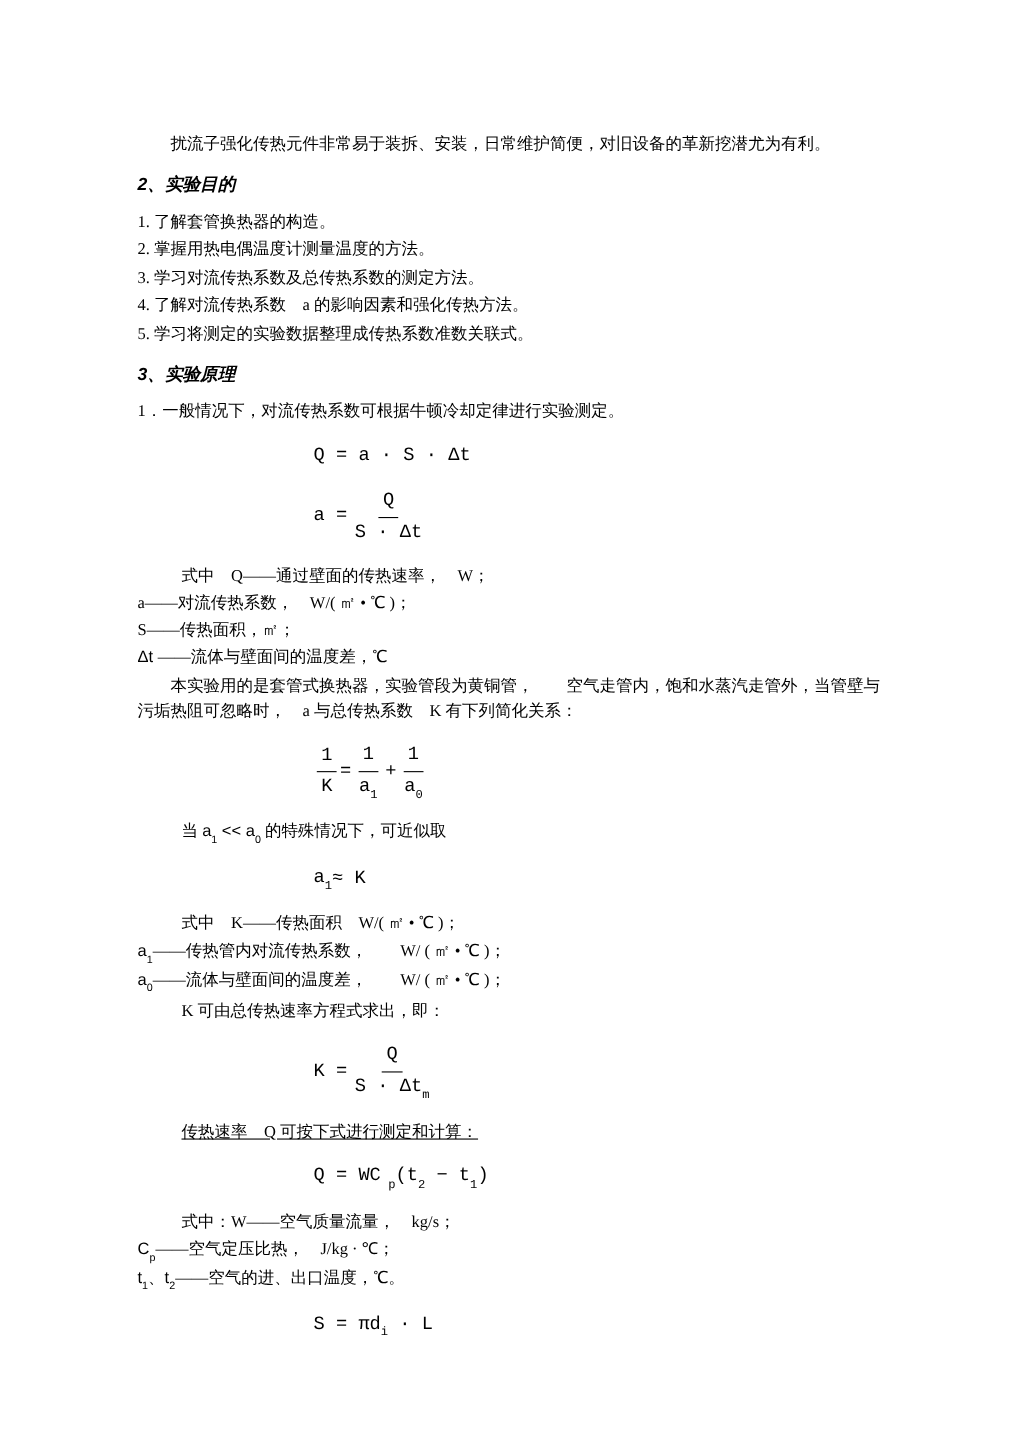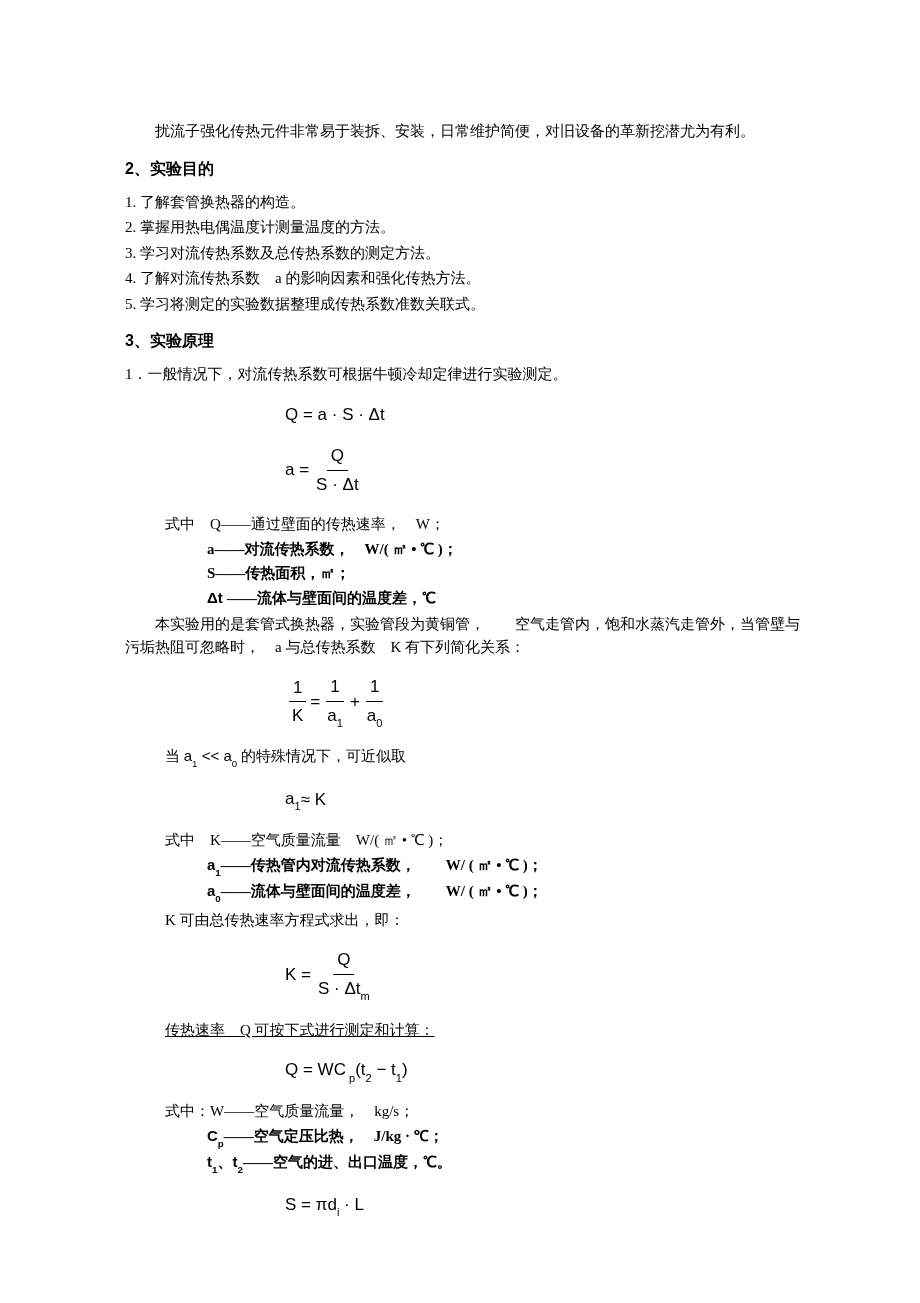--- a/index.html
+++ b/index.html
@@ -7,25 +7,25 @@
       width: 920px;
       min-height: 1303px;
       background: #fff;
       font-family: "SimSun", "宋体", serif;
       font-size: 15px;
       color: #000;
       line-height: 1.5;
       padding: 120px 110px 50px 125px;
     }
     .para { text-indent: 2em; margin-bottom: 6px; }
-    .heading { font-size: 16px; margin: 14px 0 10px 0; }
+    .heading { font-size: 16px; margin: 14px 0 10px 0; font-style: italic; }
     .heading .num { font-family: Arial, sans-serif; font-weight: bold; }
     .list-item { margin: 3px 0; }
     .formula {
-      font-family: Liberation Sans, sans-serif;
+      font-family: Liberation Mono, monospace;
       font-size: 17px;
       margin: 16px 0 16px 160px;
       display: flex;
       align-items: center;
     }
     .frac {
       display: inline-flex;
       flex-direction: column;
       align-items: center;
       vertical-align: middle;
@@ -35,21 +35,21 @@
       border-bottom: 1.2px solid #000;
       padding: 0 4px 1px 4px;
       text-align: center;
     }
     .frac .num-bot {
       padding: 1px 4px 0 4px;
       text-align: left;
     }
     .sub { font-size: 0.65em; vertical-align: sub; position: relative; top: 2px; }
     .where { margin-left: 40px; margin-top: 16px; margin-bottom: 2px; }
-    .where-indent { margin-left: 82px; margin-top: 2px; margin-bottom: 2px; font-weight: bold; }
+    .where-indent { margin-top: 2px; margin-bottom: 2px; }
     .var { font-family: Arial, sans-serif; }
   </style>
 </head>
 <body>
 
 <p class="para">扰流子强化传热元件非常易于装拆、安装，日常维护简便，对旧设备的革新挖潜尤为有利。</p>
 
 <h2 class="heading">
   <span class="num">2</span><span>、实验目的</span>
 </h2>
@@ -104,21 +104,21 @@
 
 <p style="margin:14px 0 16px 40px;">
   <span>当 </span><span class="var">a</span><span class="var sub">1</span><span class="var"> &lt;&lt; </span><span class="var">a</span><span class="var sub">0</span><span> 的特殊情况下，可近似取</span>
 </p>
 
 <div class="formula">
   <span><span>a</span><span class="sub">1</span></span>
   <span> ≈ K</span>
 </div>
 
-<p class="where">式中　K——空气质量流量　W/( ㎡ • ℃ )；</p>
+<p class="where">式中　K——传热面积　W/( ㎡ • ℃ )；</p>
 <p class="where-indent">
   <span class="var">a</span><span class="var sub">1</span><span>——传热管内对流传热系数，　　W/ ( ㎡ • ℃ )；</span>
 </p>
 <p class="where-indent">
   <span class="var">a</span><span class="var sub">0</span><span>——流体与壁面间的温度差，　　W/ ( ㎡ • ℃ )；</span>
 </p>
 
 <p class="where" style="margin-left:40px;margin-top:4px;">K 可由总传热速率方程式求出，即：</p>
 
 <div class="formula">

